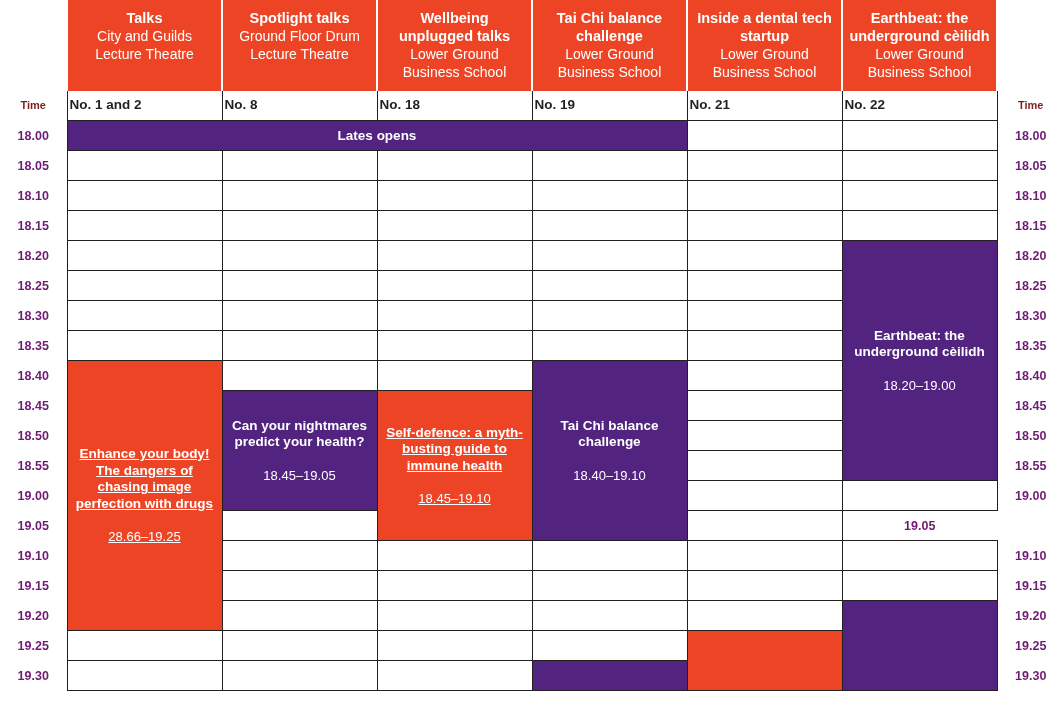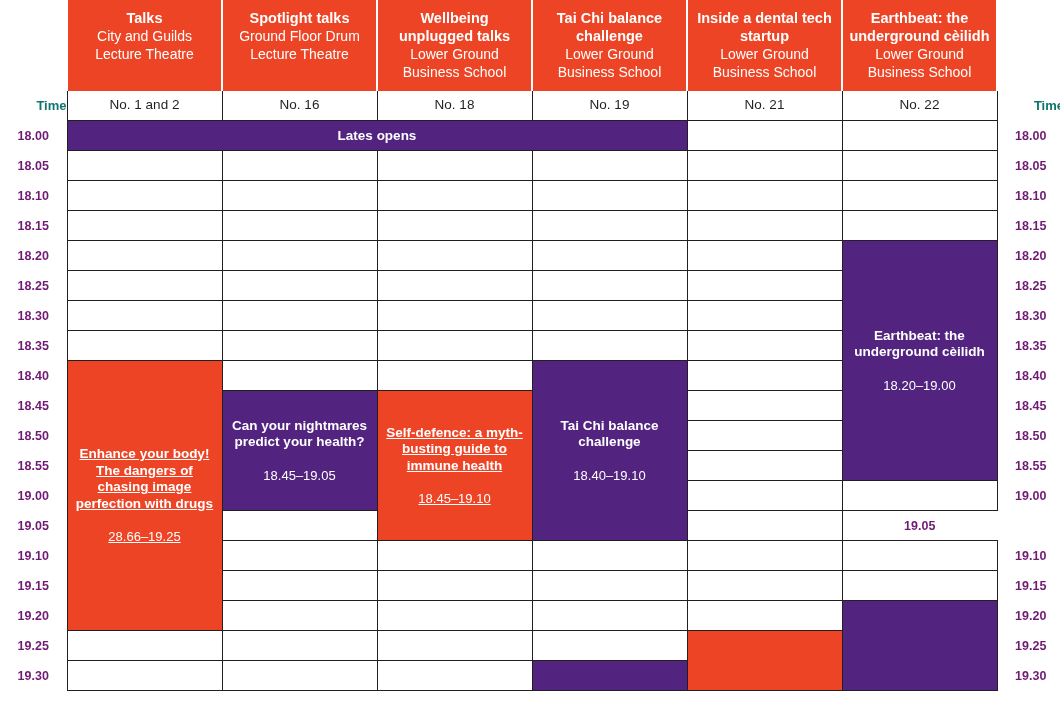--- a/index.html
+++ b/index.html
@@ -45,33 +45,33 @@
     margin-bottom: 1px;
   }
   td.venue-head .vh-loc {
     display: block;
     font-weight: normal;
     font-size: 14px;
   }
 
   
   td.time-label-head {
-    color: #0f766e;
-    font-weight: bold;
-    font-size: 13px;
-    text-align: right;
+    color: #7f1d1d;
+    font-weight: bold;
+    font-size: 11px;
+    text-align: center;
     vertical-align: middle;
     background: #ffffff;
     border: none;
     padding: 6px 0 8px 0;
   }
   td.stand {
-    text-align: center;
+    text-align: left;
     vertical-align: middle;
-    font-weight: normal;
+    font-weight: bold;
     font-size: 13.5px;
     color: #231f20;
     background: #ffffff;
     padding: 6px 2px 8px 2px;
     border-left: 1px solid #231f20;
     border-right: 1px solid #231f20;
     border-bottom: 1px solid #231f20;
   }
 
   
@@ -160,21 +160,21 @@
     <td class="venue-head">
       <span class="vh-title">Earthbeat: the underground cèilidh</span>
       <span class="vh-loc">Lower Ground Business School</span>
     </td>
     <td class="corner"></td>
   </tr>
 
   <tr>
     <td class="time-label-head">Time</td>
     <td class="stand">No. 1 and 2</td>
-    <td class="stand">No. 16</td>
+    <td class="stand">No. 8</td>
     <td class="stand">No. 18</td>
     <td class="stand">No. 19</td>
     <td class="stand">No. 21</td>
     <td class="stand">No. 22</td>
     <td class="time-label-head">Time</td>
   </tr>
 
   <tr>
     <td class="time-cell">18.00</td>
     <td class="event purple banner" colspan="4">

